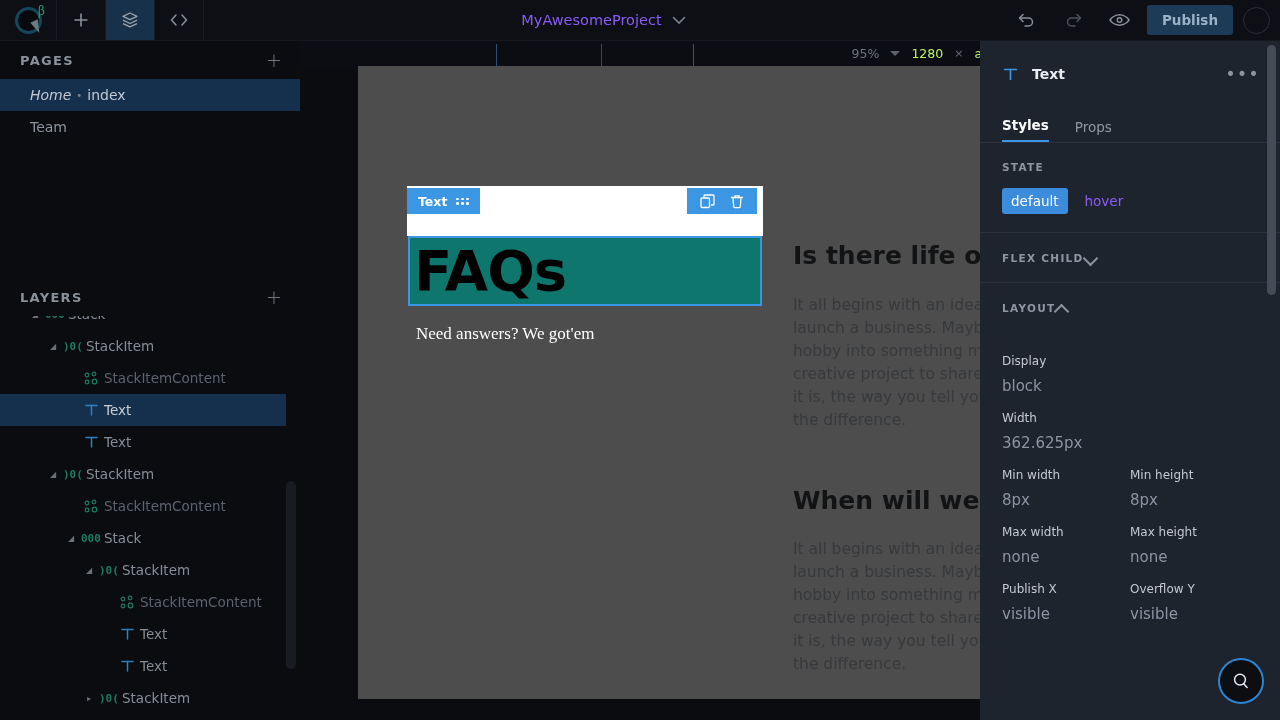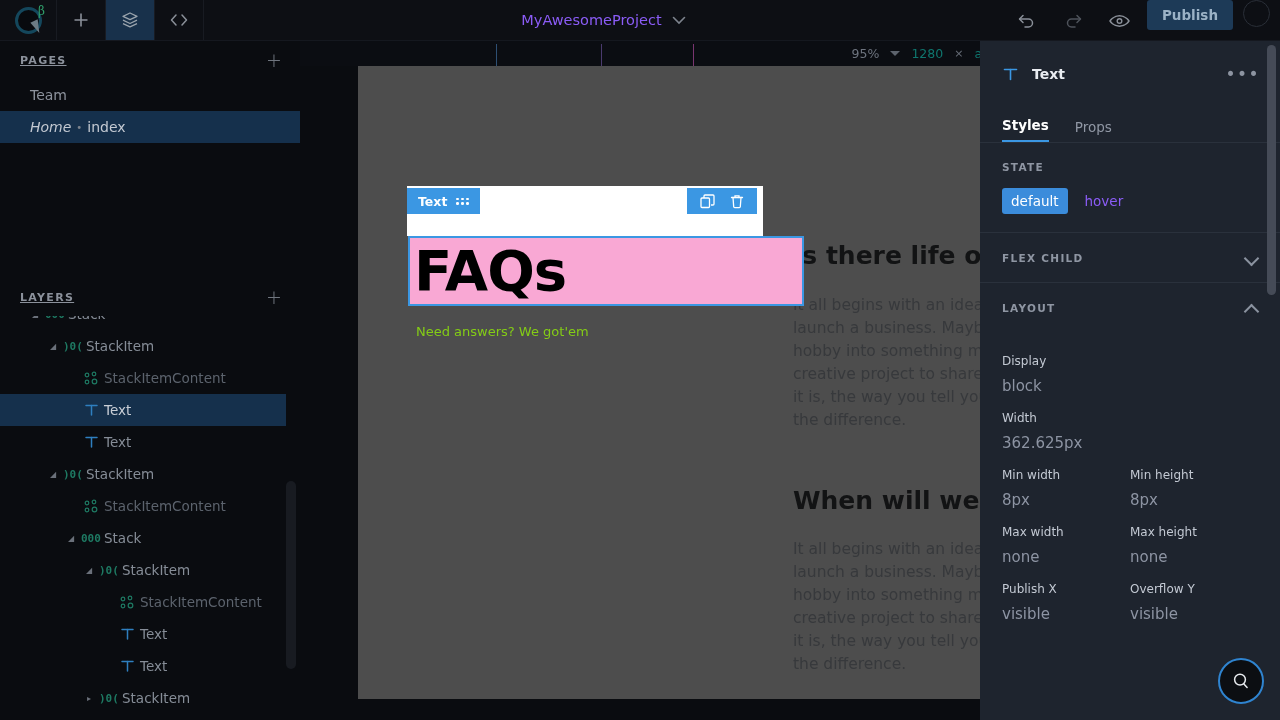--- a/index.html
+++ b/index.html
@@ -45,21 +45,21 @@
     width: 48px; display: flex; align-items: center; justify-content: center;
     cursor: pointer;
   }
   .tb-btn.active { background: #18314b; }
   .tb-divider { width: 1px; background: #181b22; }
   .tb-title {
     flex: 1; display: flex; align-items: center; justify-content: center;
     gap: 10px;
   }
   .tb-title-text { color: #8b5cf6; font-size: 14.5px; }
-  .tb-right { display: flex; align-items: flex-start; gap: 0px; padding-right: 10px; }
+  .tb-right { display: flex; align-items: center; gap: 0px; padding-right: 10px; }
   .tb-icon-btn {
     width: 46px; height: 41px; display: flex; align-items: center; justify-content: center;
     cursor: pointer;
   }
   .publish-btn {
     background: #1d3a57; color: #9bb2c6; font-size: 13.5px; font-weight: bold;
     padding: 7px 15px; border-radius: 3px; margin: 0 10px 0 4px; cursor: pointer;
   }
   .avatar {
     width: 27px; height: 27px; border-radius: 50%;
@@ -75,34 +75,34 @@
   .zoomctl {
     position: absolute; right: 290px; top: 0; height: 25px;
     display: flex; align-items: center; gap: 11px;
     color: #6e747f; font-size: 12.5px; white-space: nowrap;
   }
   .caret-dn {
     width: 0; height: 0;
     border-left: 5px solid transparent; border-right: 5px solid transparent;
     border-top: 5px solid #5d636d;
   }
-  .size-field { color: #0f766e; font-size: 12.5px; }
+  .size-field { color: #bef264; font-size: 12.5px; }
   .mult { color: #666c76; font-size: 11px; }
 
   
   .sidebar {
     position: absolute; top: 41px; left: 0; width: 300px; height: 679px;
     background: #0a0c10;
   }
   .panel-head {
     height: 38px; display: flex; align-items: center; justify-content: space-between;
     padding: 0 18px 0 20px;
   }
   .panel-head-label {
-    color: #8b919b; font-size: 11px; letter-spacing: 1.3px; font-weight: bold; text-decoration: underline;
+    color: #8b919b; font-size: 13px; letter-spacing: 1.3px; font-weight: bold;
   }
   .plus-ico { color: #70767f; font-size: 19px; line-height: 1; cursor: pointer; font-weight: 300; }
 
   .page-row {
     height: 32px; display: flex; align-items: center; padding-left: 30px;
     color: #8d939d; font-size: 14px; cursor: pointer;
   }
   .page-row.selected { background: #15304c; color: #c3c9d2; width: 300px; }
   .page-row .pg-name { font-style: italic; }
   .page-row .pg-sep { margin: 0 5px; font-size: 10px; color: #7c838d; }
@@ -131,22 +131,22 @@
     background: #181b21; border-radius: 5px;
   }
 
   
   .canvas {
     position: absolute; top: 66px; left: 358px; width: 922px; height: 633px;
     background: #4d4d4d;
     overflow: hidden;
   }
   .faq-block {
-    position: absolute; left: 50px; top: 170px; width: 396px; height: 70px;
-    background: #f9a8d4; border: 2px solid #3b97e3;
+    position: absolute; left: 50px; top: 170px; width: 354px; height: 70px;
+    background: #0f766e; border: 2px solid #3b97e3;
     display: flex; align-items: center;
   }
   .faq-title {
     font-family: "DejaVu Sans", sans-serif; font-weight: bold;
     font-size: 56px; color: #000; letter-spacing: -1px; padding-left: 4px;
     line-height: 1;
   }
   .faq-whitebg {
     position: absolute; left: 49px; top: 120px; width: 356px; height: 50px;
     background: #ffffff;
@@ -161,21 +161,21 @@
     display: grid; grid-template-columns: repeat(3, 3px); gap: 2px;
   }
   .grip i { width: 2.5px; height: 2.5px; background: #fff; border-radius: 50%; display:block; }
   .sel-actions {
     position: absolute; left: 329px; top: 122px; height: 26px;
     background: #3b97e3; display: flex; align-items: center; gap: 15px;
     padding: 0 13px; cursor: pointer;
   }
   .faq-sub {
     position: absolute; left: 58px; top: 258px;
-    font-size: 13px; color: #84cc16;
+    font-size: 17px; color: #ffffff; font-family: Liberation Serif, serif;
   }
   .canvas-h2 {
     position: absolute; font-size: 25px; font-weight: bold; color: #121314;
     white-space: nowrap;
   }
   .canvas-p {
     position: absolute; font-size: 15.5px; color: #37393c; line-height: 23px;
     width: 330px;
   }
 
@@ -202,21 +202,21 @@
   .sec-label {
     color: #8f96a3; font-size: 10.5px; letter-spacing: 1.3px; font-weight: bold;
   }
   .state-sec { padding: 18px 22px 0; }
   .state-row { display: flex; align-items: center; gap: 8px; margin-top: 15px; }
   .state-chip {
     font-size: 13.5px; color: #8b5cf6; padding: 5px 9px; border-radius: 3px; cursor: pointer;
   }
   .state-chip.active { background: #3b8cdb; color: #fff; }
   .sec-bar {
-    height: 50px; display: flex; align-items: center; justify-content: space-between;
+    height: 50px; display: flex; align-items: center; justify-content: flex-start;
     padding: 0 22px; border-top: 1px solid #2a313c; cursor: pointer;
   }
   .chev { width: 13px; height: 13px; position: relative; }
   .chev::before {
     content: ""; position: absolute; left: 1px; top: 2px;
     width: 9px; height: 9px;
     border-right: 2px solid #8b93a0; border-bottom: 2px solid #8b93a0;
     transform: rotate(45deg);
   }
   .chev.up::before { transform: rotate(-135deg); top: 5px; }
@@ -318,27 +318,27 @@
       <div class="bp-tick" style="left: 601px; background: rgb(74, 58, 110);"></div>
       <div class="bp-tick" style="left: 693px; background: rgb(122, 53, 112);"></div>
     </div>
 
   <div class="sidebar">
     <div class="panel-head">
       <span class="panel-head-label">PAGES</span>
       <span class="plus-ico">+</span>
     </div>
     <div id="pages-list">
-        <div class="page-row">
-          <span class="pg-name" style="font-style: normal;">Team</span>
-        </div>
         <div class="page-row selected">
           <span class="pg-name">Home</span>
           <span class="pg-sep">•</span>
           <span class="pg-slug">index</span>
+        </div>
+        <div class="page-row">
+          <span class="pg-name" style="font-style: normal;">Team</span>
         </div>
       </div>
 
     <div class="panel-head" style="position:absolute;top:237px;left:0;width:300px;">
       <span class="panel-head-label">LAYERS</span>
       <span class="plus-ico">+</span>
     </div>
 
     <div class="layers-wrap">
       <div id="layers-list" style="margin-top:-18px;">

